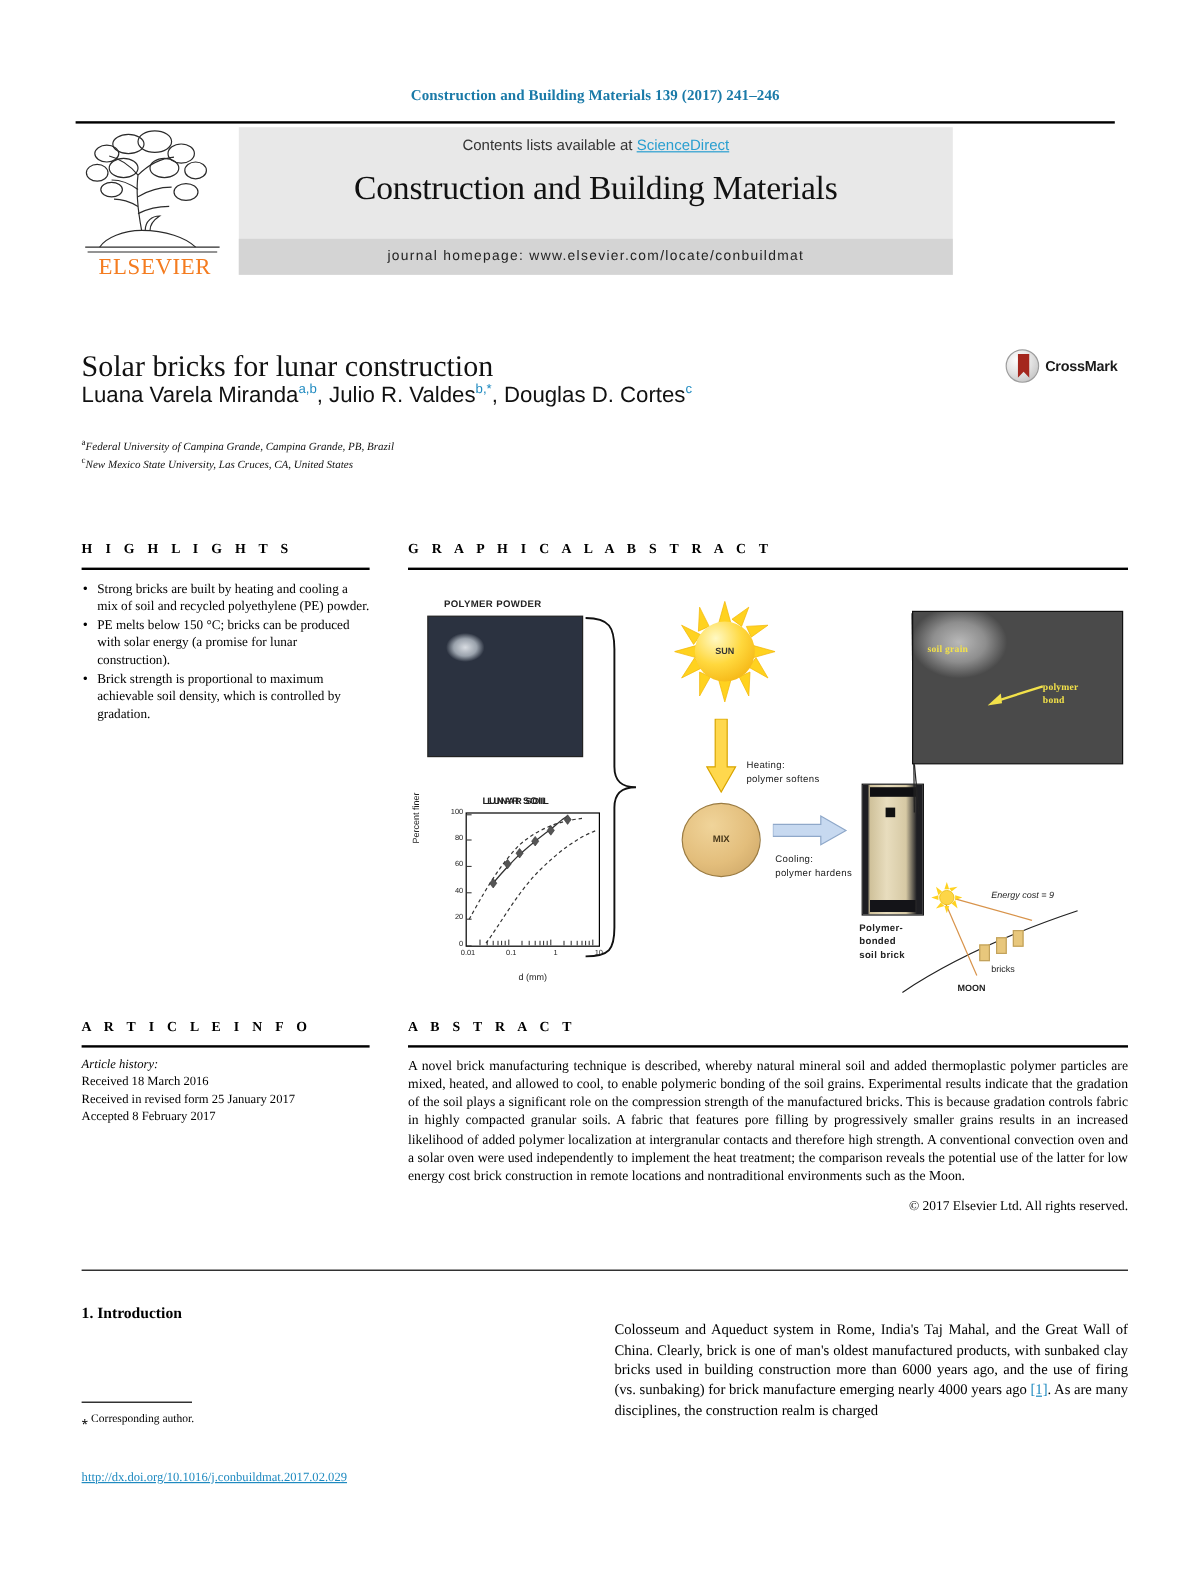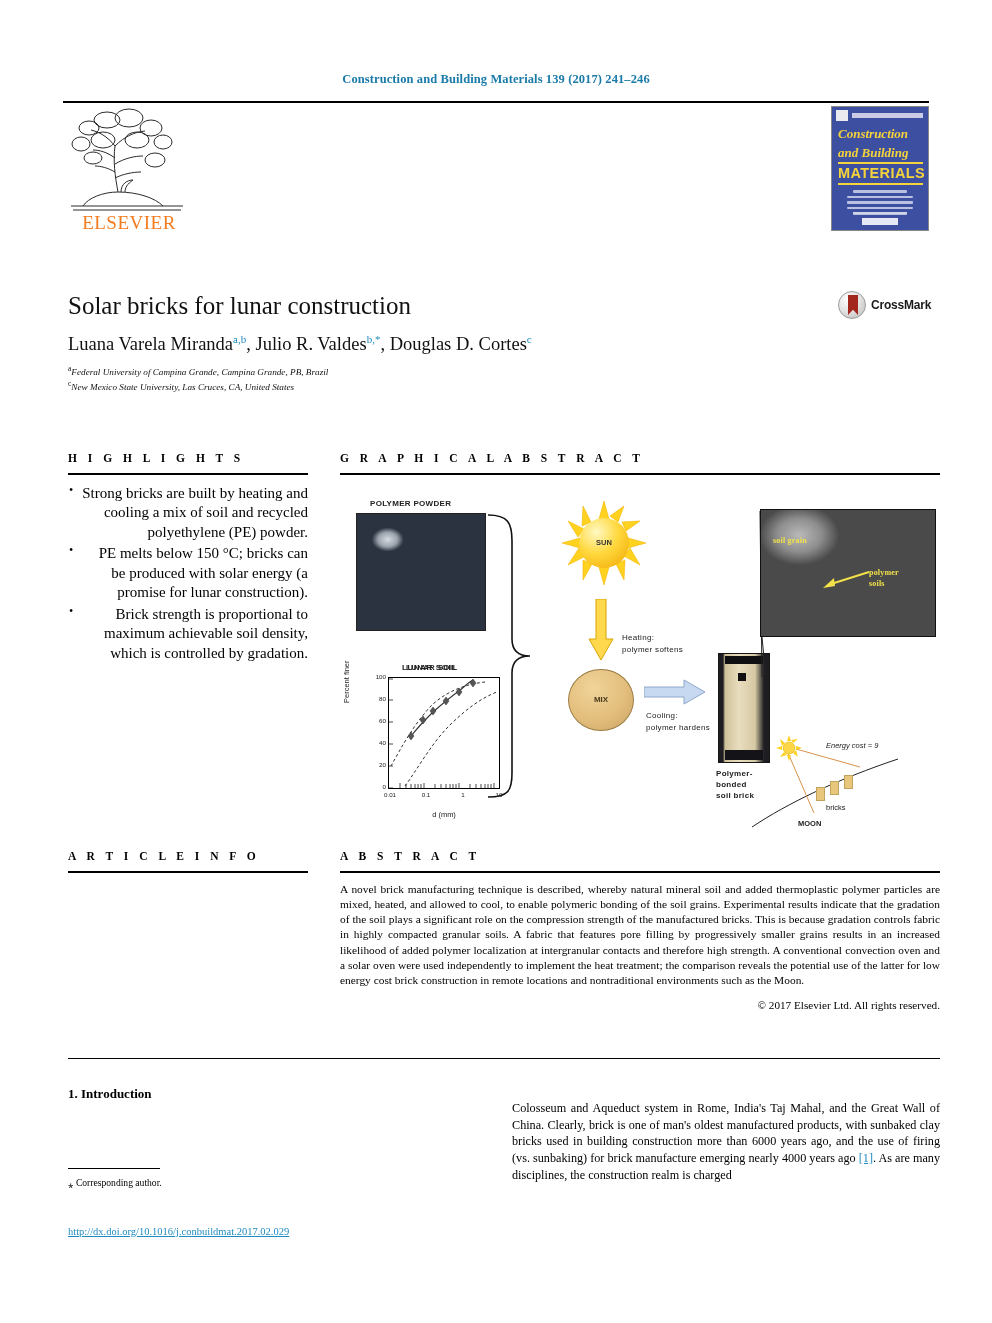--- a/index.html
+++ b/index.html
@@ -71,22 +71,22 @@
   .cov-foot { position:absolute; bottom:5px; left:0; width:100%; text-align:center; }
   .cov-foot .fl { height:2px; background:#cfd4e8; width:56%; margin:0 auto 4px auto; }
   .cov-foot .fb { height:7px; background:#e6e8f3; width:38%; margin:0 auto; }
 
   
   .title {
     position:absolute; left:68px; top:292px; width:700px;
     font-family:"Liberation Serif", serif; font-size:25px; color:#111; font-weight:400;
   }
   .authors {
-    position:absolute; left:68px; top:333px; width:760px;
-    font-family:Liberation Serif, serif; font-size:18.5px; color:#111;
+    position:absolute; left:68px; top:318px; width:760px;
+    font-family:Liberation Sans, sans-serif; font-size:18.5px; color:#111;
   }
   .authors sup { color:#1f8ac0; font-size:11px; vertical-align:super; }
   .affils {
     position:absolute; left:68px; top:364px; width:700px;
     font-family:"Liberation Serif", serif; font-style:italic; font-size:9.2px; color:#111;
     line-height:1.42;
   }
   .affils sup { font-style:normal; font-size:7.5px; vertical-align:super; }
   .crossmark {
     position:absolute; left:838px; top:288px; width:104px; height:34px;
@@ -107,21 +107,21 @@
   .sec-head {
     font-family:"Liberation Serif", serif; font-weight:bold; font-size:11.5px;
     letter-spacing:4px; color:#000;
   }
 
   .hl-col { position:absolute; left:68px; top:452px; width:240px; }
   .hl-rule { margin-top:9px; height:1.6px; background:#000; }
   .hl-list { margin:9px 0 0 0; padding:0; list-style:none; }
   .hl-list li {
     position:relative; padding-left:13px; margin-bottom:2px;
-    font-family:"Liberation Serif", serif; font-size:15px; line-height:1.30; color:#000;text-align:right;
+    font-family:"Liberation Serif", serif; font-size:11px; line-height:1.30; color:#000;
   }
   .hl-list li:before {
     content:"\2022"; position:absolute; left:1px; top:-1px; font-size:12px;
   }
 
   .ga-col { position:absolute; left:340px; top:452px; width:600px; }
   .ga-rule { margin-top:9px; height:1.6px; background:#000; }
   .ga-fig { position:relative; margin-top:12px; width:600px; height:348px; }
 
   
@@ -297,43 +297,28 @@
           <ellipse cx="74" cy="34" rx="12" ry="8"></ellipse>
           <ellipse cx="40" cy="34" rx="12" ry="8"></ellipse>
           <path d="M58 86 C58 78 64 74 70 74 C64 78 62 82 62 86"></path>
           <path d="M8 100 L120 100"></path>
           <path d="M10 104 L118 104"></path>
         </g>
       </svg>
       <div class="elsevier-word">ELSEVIER</div>
     </div>
 
-
-    <div class="hdr-cover">
-      <div class="cov-top">
-        <div class="swatch"></div>
-        <div class="bar"></div>
+    <div class="hdr-center">
+      <div class="contents-line">
+        <span>Contents lists available at </span><a class="sd" href="#">ScienceDirect</a>
       </div>
-      <div class="cov-t1">Construction</div>
-      <div class="cov-t1">and Building</div>
-      <div class="cov-rule"></div>
-      <div class="cov-t2">MATERIALS</div>
-      <div class="cov-rule"></div>
-      <div class="cov-body">
-        <div class="ln s"></div>
-          <div class="ln m"></div>
-          <div class="ln m"></div>
-          <div class="ln m"></div>
-          <div class="ln s"></div>
-      </div>
-      <div class="cov-foot">
-        <div class="fl"></div>
-          <div class="fb"></div>
-      </div>
+      <div class="journal-title">Construction and Building Materials</div>
+      <div class="homepage-strip">journal homepage: www.elsevier.com/locate/conbuildmat</div>
     </div>
+
   </div>
 
   <div class="title">Solar bricks for lunar construction</div>
   <div class="authors">Luana Varela Miranda<sup>a,b</sup>, Julio R. Valdes<sup>b,*</sup>, Douglas D. Cortes<sup>c</sup></div>
   <div class="affils">
     <div><sup>a</sup><span>Federal University of Campina Grande, Campina Grande, PB, Brazil</span></div>
     <div><sup>c</sup><span>New Mexico State University, Las Cruces, CA, United States</span></div>
   </div>
 
   <div class="crossmark">
@@ -407,21 +392,21 @@
       <div class="lbl b" style="left:376px; top:304px;">soil brick</div>
 
       <svg style="position:absolute;left:396px;top:18px;" width="96" height="180">
         <line x1="26" y1="172" x2="24" y2="6" stroke="#222" stroke-width="1"></line>
         <line x1="30" y1="174" x2="26" y2="132" stroke="#222" stroke-width="1"></line>
       </svg>
 
       <div class="sem2">
         <div class="cap" style="left:12px; top:26px;">soil grain</div>
         <div class="cap" style="left:108px; top:58px;">polymer</div>
-        <div class="cap" style="left:108px; top:69px;">soils</div>
+        <div class="cap" style="left:108px; top:69px;">bond</div>
         <svg style="position:absolute;left:62px;top:58px;" width="48" height="22">
           <line x1="46" y1="4" x2="8" y2="16" stroke="#f2e14a" stroke-width="2"></line>
           <polygon points="0,20 11,10 12,18" fill="#f2e14a"></polygon>
         </svg>
       </div>
 
       <div class="chart">
         <div class="ctitle">LUNAR SOIL</div>
         <div class="ylab">Percent finer</div>
         <div class="xlab">d (mm)</div>
@@ -522,20 +507,26 @@
         <div class="mlabel" style="left:78px; top:80px;">bricks</div>
         <div class="mlabel b" style="left:50px; top:96px; font-weight:bold;">MOON</div>
       </div>
 
     </div>
   </div>
 
   <div class="ai-col">
     <div class="sec-head">A R T I C L E   I N F O</div>
     <div class="ai-rule"></div>
+    <div class="ai-body">
+      <div class="it">Article history:</div>
+      <div>Received 18 March 2016</div>
+      <div>Received in revised form 25 January 2017</div>
+      <div>Accepted 8 February 2017</div>
+    </div>
   </div>
 
   <div class="ab-col">
     <div class="sec-head">A B S T R A C T</div>
     <div class="ab-rule"></div>
     <div class="ab-body">A novel brick manufacturing technique is described, whereby natural mineral soil and added thermoplastic polymer particles are mixed, heated, and allowed to cool, to enable polymeric bonding of the soil grains. Experimental results indicate that the gradation of the soil plays a significant role on the compression strength of the manufactured bricks. This is because gradation controls fabric in highly compacted granular soils. A fabric that features pore filling by progressively smaller grains results in an increased likelihood of added polymer localization at intergranular contacts and therefore high strength. A conventional convection oven and a solar oven were used independently to implement the heat treatment; the comparison reveals the potential use of the latter for low energy cost brick construction in remote locations and nontraditional environments such as the Moon.</div>
     <div class="ab-copy">© 2017 Elsevier Ltd. All rights reserved.</div>
   </div>
 
   <div class="div-rule"></div>

